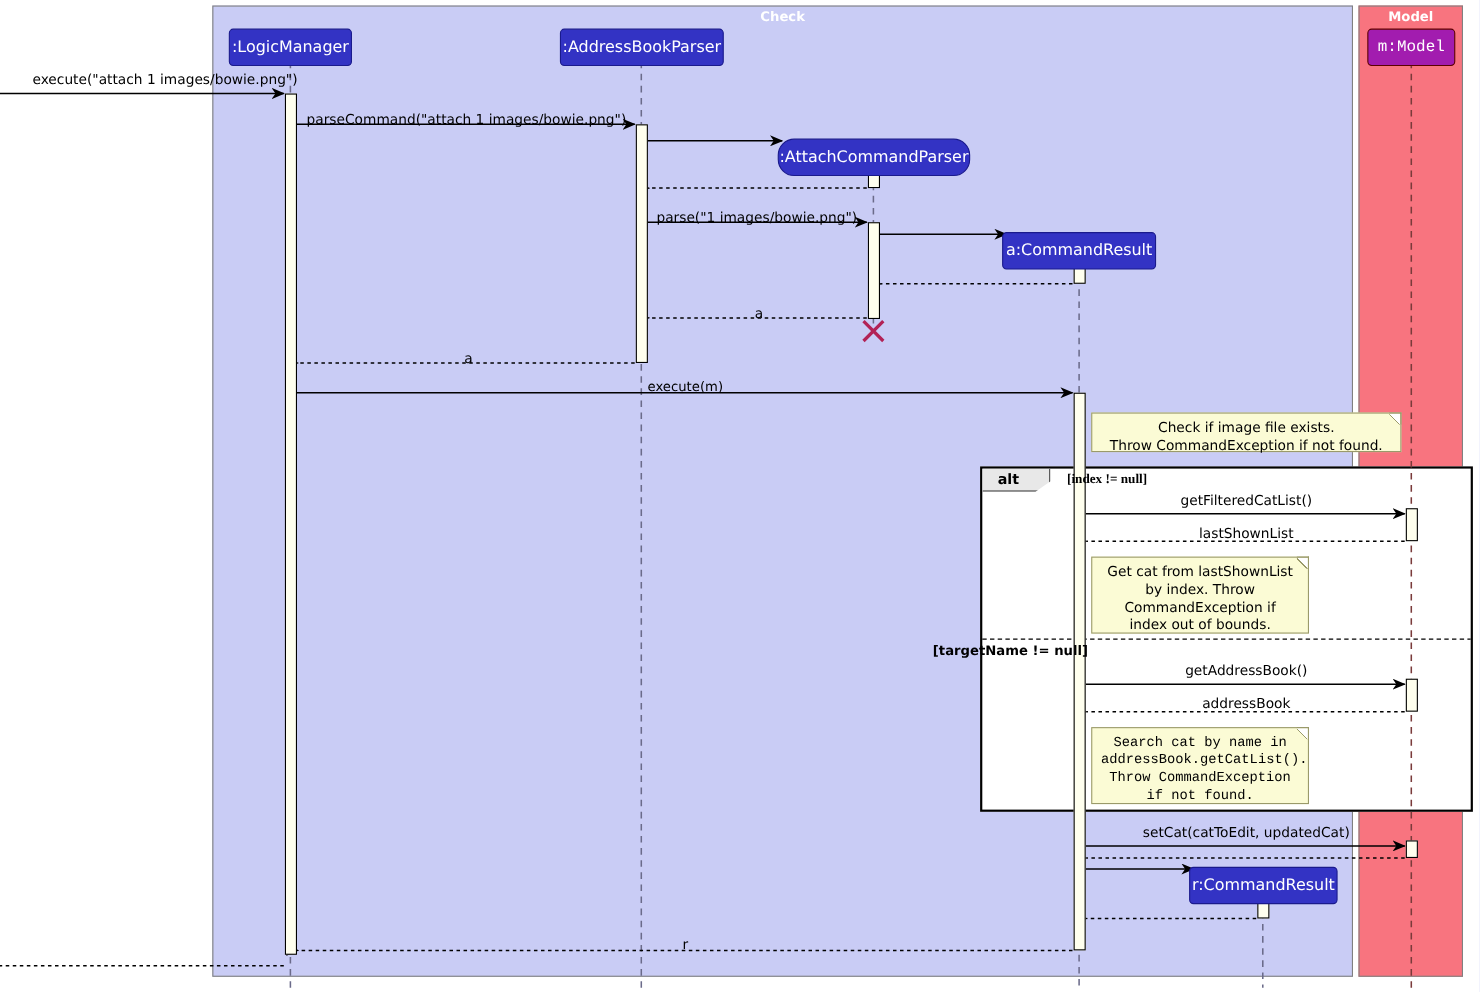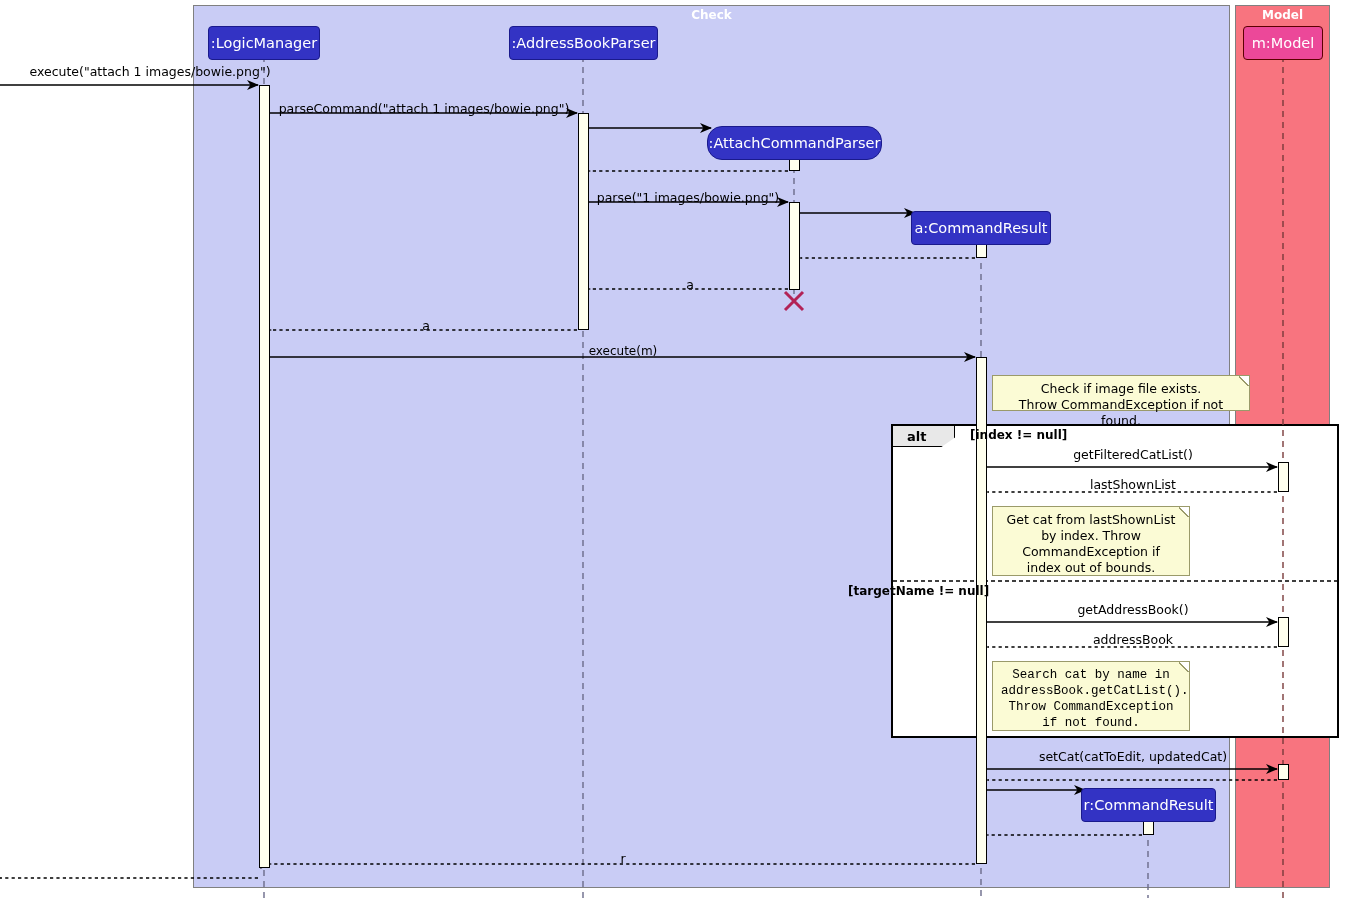--- a/index.html
+++ b/index.html
@@ -7,21 +7,21 @@
        font-family:"DejaVu Sans","Liberation Sans",sans-serif;}
   #stage{position:absolute;left:0;top:0;width:1345px;height:902px;}
   svg.layer{position:absolute;left:0;top:0;width:1345px;height:902px;overflow:visible;}
   .grp-box{position:absolute;box-sizing:border-box;border:1px solid #808080;}
   .grp-label{position:absolute;color:#ffffff;font-size:12px;font-weight:bold;
              text-align:center;white-space:nowrap;}
   .part{position:absolute;box-sizing:border-box;border-radius:4px;
         color:#ffffff;font-size:14.5px;display:flex;align-items:center;
         justify-content:center;white-space:nowrap;padding:16px 10px;}
   .part.blue{background:#3333C4;border:1px solid #1a1a8c;}
-  .part.dark-red{background:#ec4899;border:1px solid #5c0000;}
+  .part.dark-red{background:#a21caf;border:1px solid #5c0000;font-family:Liberation Mono, monospace;}
   .actbar{position:absolute;box-sizing:border-box;background:#FFFFEE;
           border:1px solid #000000;}
   .msg{position:absolute;font-size:12.5px;color:#000000;white-space:nowrap;
        text-align:center;}
   .msg.bold{font-weight:normal;font-size:12px;}
   .note{position:absolute;box-sizing:border-box;background:#FBFBD5;
         border:1px solid #9a9a6a;font-size:12.5px;color:#000;
         text-align:center;line-height:16px;padding:5px 8px 4px 8px;}
   .note .fold{position:absolute;right:-1px;top:-1px;width:11px;height:11px;
        background:linear-gradient(225deg,#ffffff 0%,#ffffff 49%,#9a9a6a 50%,#9a9a6a 56%,#FBFBD5 57%);
@@ -82,21 +82,21 @@
     <div class="grp-box" style="left: 1235px; top: 5px; width: 95px; height: 883px; background: rgb(248, 116, 127); border-color: rgb(128, 128, 128); z-index: 1;"></div>
     <div class="grp-label" style="left: 1235px; top: 8px; width: 95px; z-index: 6;">Model</div>
     <div class="part blue" style="left: 208px; top: 26px; width: 112px; height: 30px; z-index: 8;">:LogicManager</div>
     <div class="part blue" style="left: 509px; top: 26px; width: 149px; height: 30px; z-index: 8;">:AddressBookParser</div>
     <div class="part blue" style="left: 707px; top: 126px; width: 175px; height: 30px; z-index: 8; border-radius: 15px;">:AttachCommandParser</div>
     <div class="part blue" style="left: 911px; top: 211px; width: 140px; height: 30px; z-index: 8;">a:CommandResult</div>
     <div class="part dark-red" style="left: 1243px; top: 26px; width: 80px; height: 30px; z-index: 8;">m:Model</div>
     <div class="part blue" style="left: 1081px; top: 788px; width: 135px; height: 30px; z-index: 8;">r:CommandResult</div>
     <div class="altframe" style="left: 891px; top: 424px; width: 448px; height: 314px; z-index: 4;"></div>
     <div class="alttab" style="left: 893px; top: 426px; width: 62px; height: 21px; z-index: 10; clip-path: polygon(0px 0px, 100% 0px, 100% 55%, 78% 100%, 0px 100%);">alt</div>
-    <div class="altcond" style="left: 970px; top: 428px; z-index: 10;">[index != null]</div>
+    <div class="altcond" style="left: 970px; top: 428px; z-index: 10; font-family: Liberation Serif, serif;">[index != null]</div>
     <div class="altcond" style="left: 848px; top: 584px; z-index: 10;">[targetName != null]</div>
     <div class="actbar" style="left: 259px; top: 85px; width: 11px; height: 783px; z-index: 7;"></div>
     <div class="actbar" style="left: 578px; top: 113px; width: 11px; height: 217px; z-index: 7;"></div>
     <div class="actbar" style="left: 789px; top: 155px; width: 11px; height: 16px; z-index: 7;"></div>
     <div class="actbar" style="left: 789px; top: 202px; width: 11px; height: 88px; z-index: 7;"></div>
     <div class="actbar" style="left: 976px; top: 241px; width: 11px; height: 17px; z-index: 7;"></div>
     <div class="actbar" style="left: 976px; top: 357px; width: 11px; height: 507px; z-index: 7;"></div>
     <div class="actbar" style="left: 1278px; top: 462px; width: 11px; height: 30px; z-index: 7;"></div>
     <div class="actbar" style="left: 1278px; top: 617px; width: 11px; height: 30px; z-index: 7;"></div>
     <div class="actbar" style="left: 1278px; top: 764px; width: 11px; height: 16px; z-index: 7;"></div>
@@ -109,21 +109,21 @@
     <div class="msg bold" style="left: 323px; top: 344px; width: 600px; z-index: 9;">execute(m)</div>
     <div class="msg" style="left: 833px; top: 447px; width: 600px; z-index: 9;">getFilteredCatList()</div>
     <div class="msg" style="left: 833px; top: 477px; width: 600px; z-index: 9;">lastShownList</div>
     <div class="msg" style="left: 833px; top: 602px; width: 600px; z-index: 9;">getAddressBook()</div>
     <div class="msg" style="left: 833px; top: 632px; width: 600px; z-index: 9;">addressBook</div>
     <div class="msg" style="left: 833px; top: 749px; width: 600px; z-index: 9;">setCat(catToEdit, updatedCat)</div>
     <div class="msg" style="left: 323px; top: 851px; width: 600px; z-index: 9;">r</div>
     <svg class="xmark" viewBox="0 0 22 22" style="left: 783px; top: 290px; width: 22px; height: 22px; z-index: 9;">
       <path d="M2,2 L20,20 M20,2 L2,20" stroke="#B22256" stroke-width="3" fill="none"></path>
     </svg>
-    <div class="note" style="left: 992px; top: 375px; width: 258px; height: 36px; z-index: 11;">
+    <div class="note" style="left: 992px; top: 375px; width: 282px; height: 36px; z-index: 11;">
       <div class="fold"></div>
       <div style="white-space: pre-line;">Check if image file exists.
 Throw CommandException if not found.</div>
     </div>
     <div class="note" style="left: 992px; top: 506px; width: 198px; height: 70px; z-index: 11;">
       <div class="fold"></div>
       <div style="white-space: pre-line;">Get cat from lastShownList
 by index. Throw
 CommandException if
 index out of bounds.</div>

